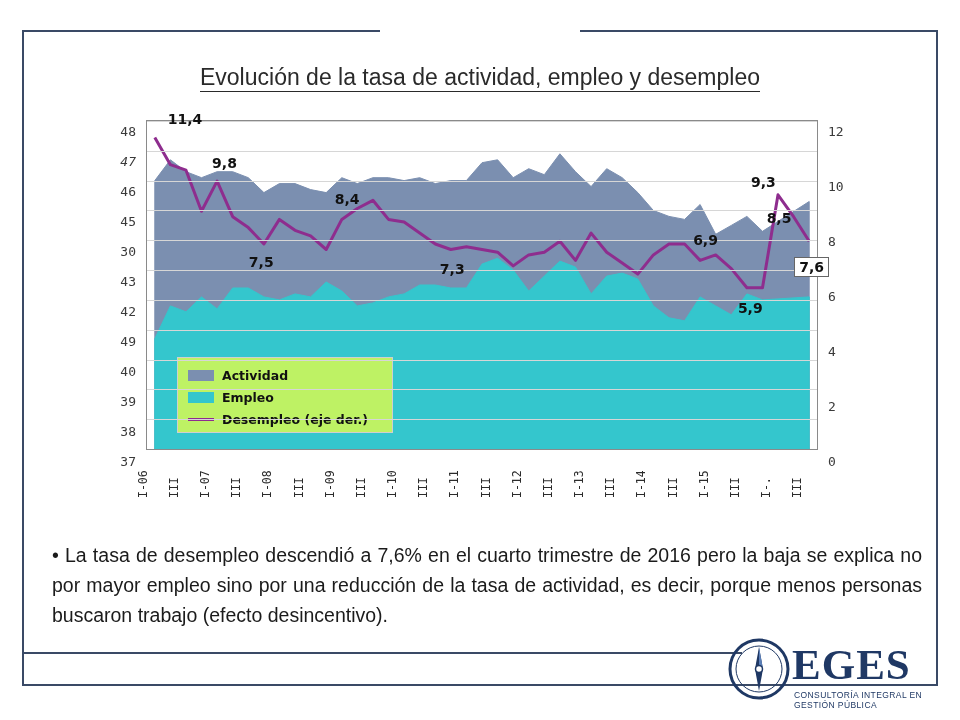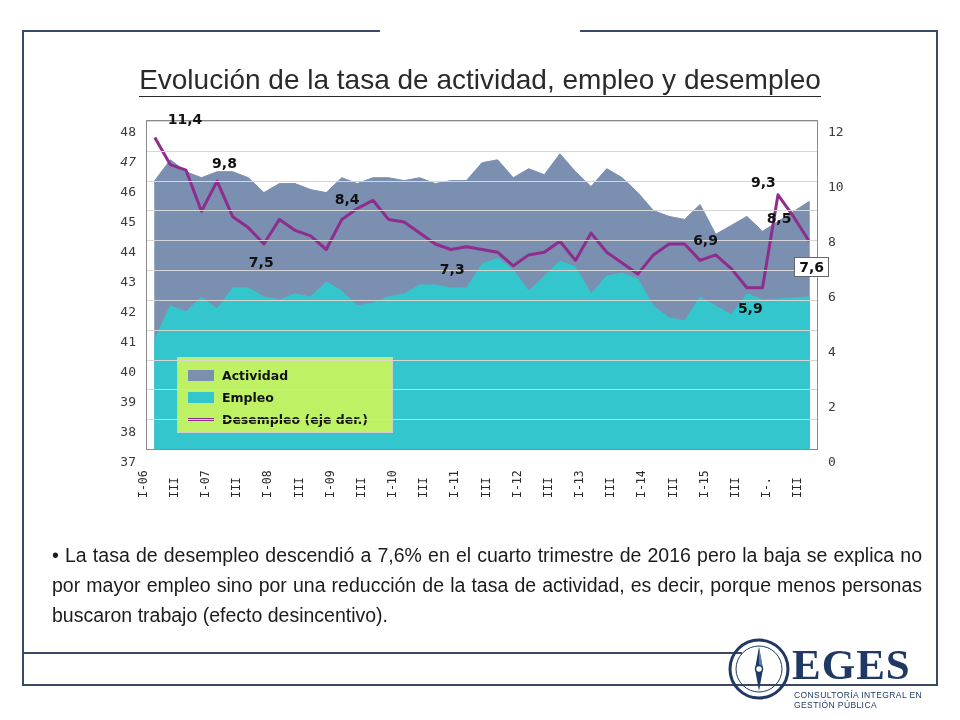--- a/index.html
+++ b/index.html
@@ -5,21 +5,21 @@
   html,body{margin:0;padding:0;}
   body{width:960px;height:720px;background:#ffffff;font-family:"Liberation Sans",sans-serif;overflow:hidden;}
   #slide{position:relative;width:960px;height:720px;}
 
   
   .frame{position:absolute;left:22px;top:30px;width:916px;height:656px;border:2px solid #3a4a66;box-sizing:border-box;}
   .title-gap{position:absolute;left:380px;top:18px;width:200px;height:26px;background:#ffffff;}
   .slide-title{position:absolute;left:380px;top:16px;width:200px;height:30px;line-height:30px;text-align:center;
     font-family:"DejaVu Sans",sans-serif;font-weight:bold;font-size:25px;color:#1b1b1b;letter-spacing:0px;}
 
-  .subtitle{position:absolute;left:0;top:64px;width:960px;text-align:center;font-size:28px;color:#2a2a2a;
+  .subtitle{position:absolute;left:0;top:64px;width:960px;text-align:center;font-size:23px;color:#2a2a2a;
     font-family:"Liberation Sans",sans-serif;}
   .subtitle span{border-bottom:1.5px solid #2a2a2a;padding-bottom:1px;}
 
   
   .chart{position:absolute;left:62px;top:108px;width:836px;height:390px;}
   .plot{position:absolute;left:84px;top:12px;width:672px;height:330px;border:1px solid #8a8a8a;background:#ffffff;box-sizing:border-box;overflow:hidden;}
   .gridline{position:absolute;left:0;width:100%;height:1px;background:#d6d6d6;}
   .axis-l{position:absolute;left:0;top:12px;width:80px;height:332px;}
   .axis-r{position:absolute;left:758px;top:12px;width:60px;height:332px;}
   .ytick{position:absolute;font-family:"DejaVu Sans Mono",monospace;font-size:13px;color:#3a3a3a;}
@@ -59,24 +59,24 @@
 
   <div class="subtitle"><span>Evolución de la tasa de actividad, empleo y desempleo</span></div>
 
   <div class="chart">
 
     <div class="axis-l" id="axisL">
         <div class="ytick" style="top: 334px;">37</div>
         <div class="ytick" style="top: 304px;">38</div>
         <div class="ytick" style="top: 274px;">39</div>
         <div class="ytick" style="top: 244px;">40</div>
-        <div class="ytick" style="top: 214px;">41</div>
+        <div class="ytick" style="top: 214px;">49</div>
         <div class="ytick" style="top: 184px;">42</div>
         <div class="ytick" style="top: 154px;">43</div>
-        <div class="ytick" style="top: 124px;">44</div>
+        <div class="ytick" style="top: 124px;">30</div>
         <div class="ytick" style="top: 94px;">45</div>
         <div class="ytick" style="top: 64px;">46</div>
         <div class="ytick" style="top: 34px; font-style: italic;">47</div>
         <div class="ytick" style="top: 4px;">48</div>
       </div>
     <div class="axis-r" id="axisR">
         <div class="ytick" style="top: 334px;">0</div>
         <div class="ytick" style="top: 279px;">2</div>
         <div class="ytick" style="top: 224px;">4</div>
         <div class="ytick" style="top: 169px;">6</div>

